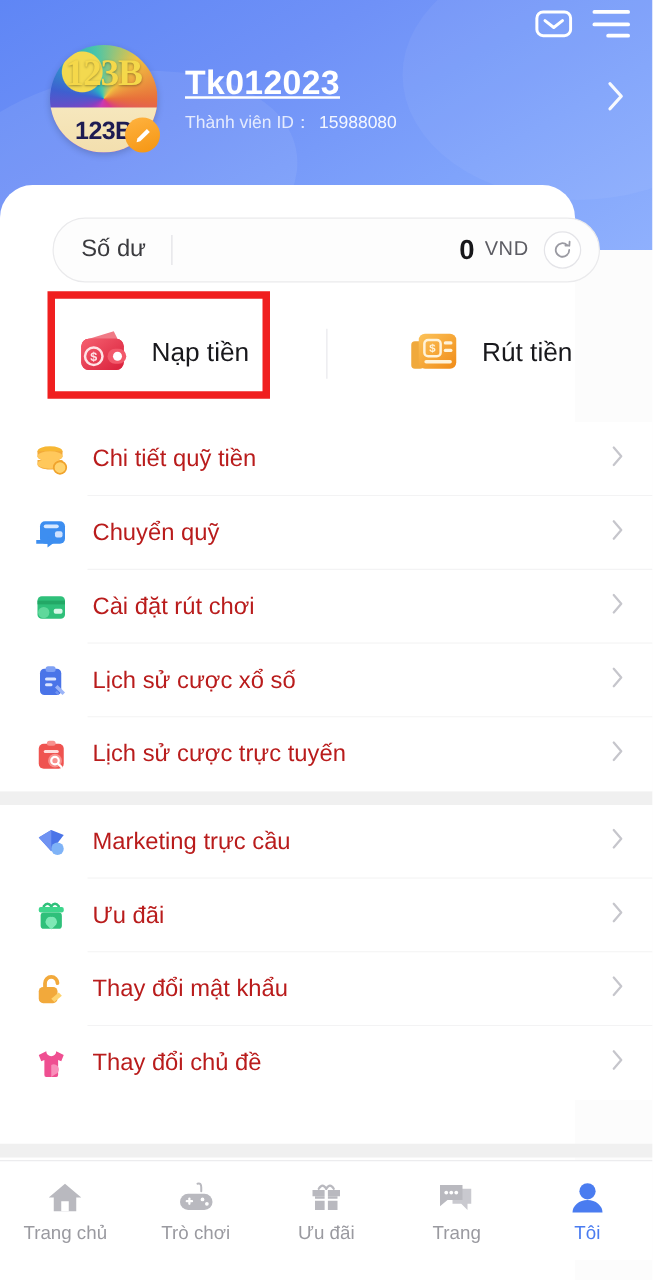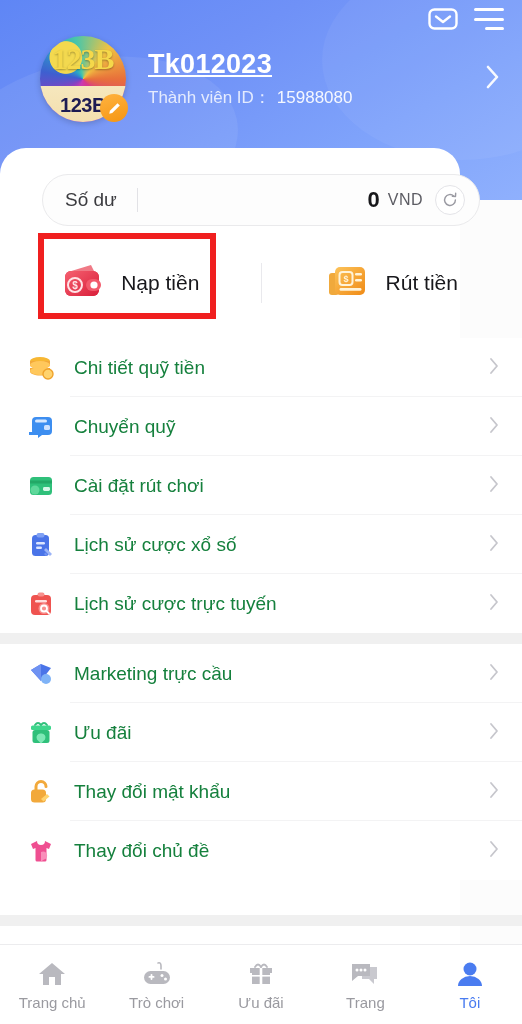--- a/index.html
+++ b/index.html
@@ -90,21 +90,21 @@
     display: flex; align-items: center; justify-content: center;
     cursor: pointer;
   }
   .profile-info { margin-left: 22px; flex: 1 1 auto; }
   .user-name {
     font-size: 27px; font-weight: bold; color: #ffffff;
     letter-spacing: 0.3px; line-height: 1.15; text-decoration: underline;
   }
   .user-id {
     margin-top: 6px;
-    font-size: 17px; color: rgba(255,255,255,0.80);
+    font-size: 14px; color: rgba(255,255,255,0.80);
   }
   .user-id .idval { color: rgba(255,255,255,0.92); margin-left: 6px; }
   .profile-arrow { flex: 0 0 auto; color: #ffffff; opacity: .95; }
 
   
   .sheet {
     position: absolute; left: 0; top: 148px;
     width: 460px; height: 876px;
     background: #ffffff;
     border-top-left-radius: 26px;
@@ -164,34 +164,34 @@
     position: relative;
     height: 59px;
     display: flex; align-items: center;
     padding-left: 26px; padding-right: 22px;
     cursor: pointer;
     background: #ffffff;
   }
   .menu-icon { width: 30px; height: 30px; flex: 0 0 auto; display: flex; align-items: center; justify-content: center; }
   .menu-label {
     margin-left: 18px; flex: 1 1 auto;
-    font-size: 19px; color: #15803d;
+    font-size: 19px; color: #b91c1c;
   }
   .menu-chev { flex: 0 0 auto; color: #c6c6cc; }
   .menu-divider {
     position: absolute; left: 70px; right: 0; bottom: 0;
     height: 1px; background: #f3f3f4;
   }
 
   .menu-wrap { position: absolute; left: 0; top: 190px; width: 522px; }
 
   
   .bottom-spacer { position: absolute; left: 0; bottom: 98px; width: 522px; height: 11px; background: #f0f0f0; }
   .bottom-nav {
-    position: absolute; left: 0; bottom: 0;
+    position: absolute; left: 0; bottom: 16px;
     width: 522px; height: 80px;
     background: #ffffff;
     border-top: 1px solid #ececee;
     display: flex; align-items: center;
     z-index: 20;
   }
   .nav-item {
     flex: 1 1 0; height: 80px;
     display: flex; flex-direction: column; align-items: center; justify-content: center;
     gap: 6px; cursor: pointer;

